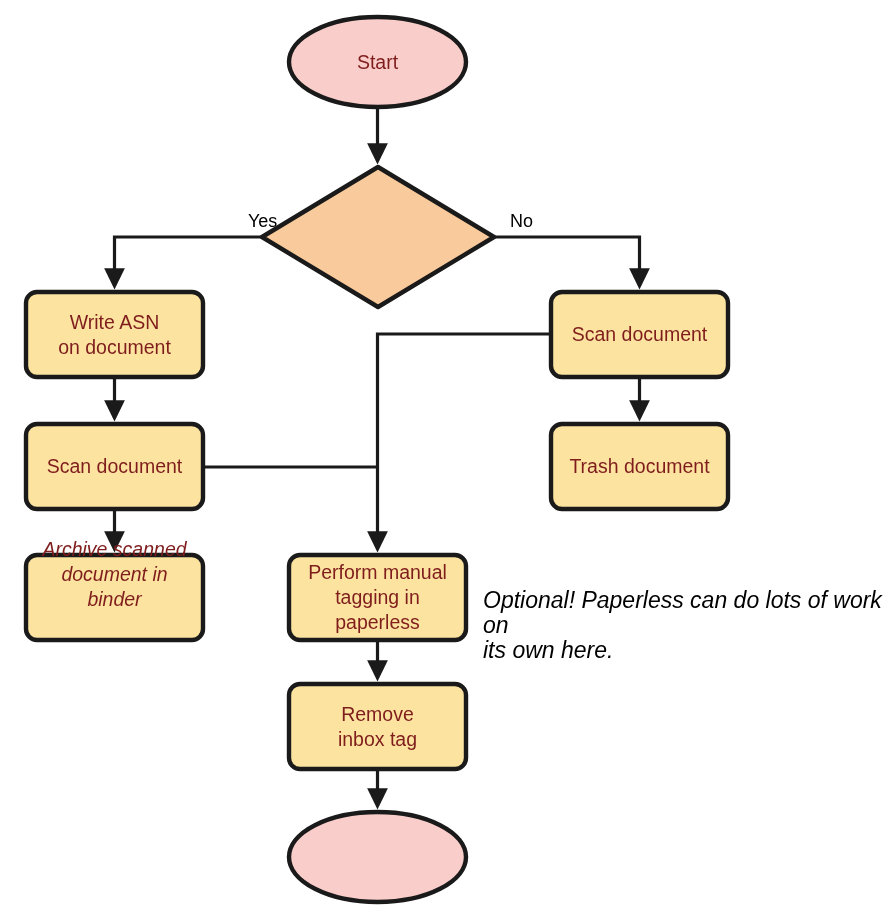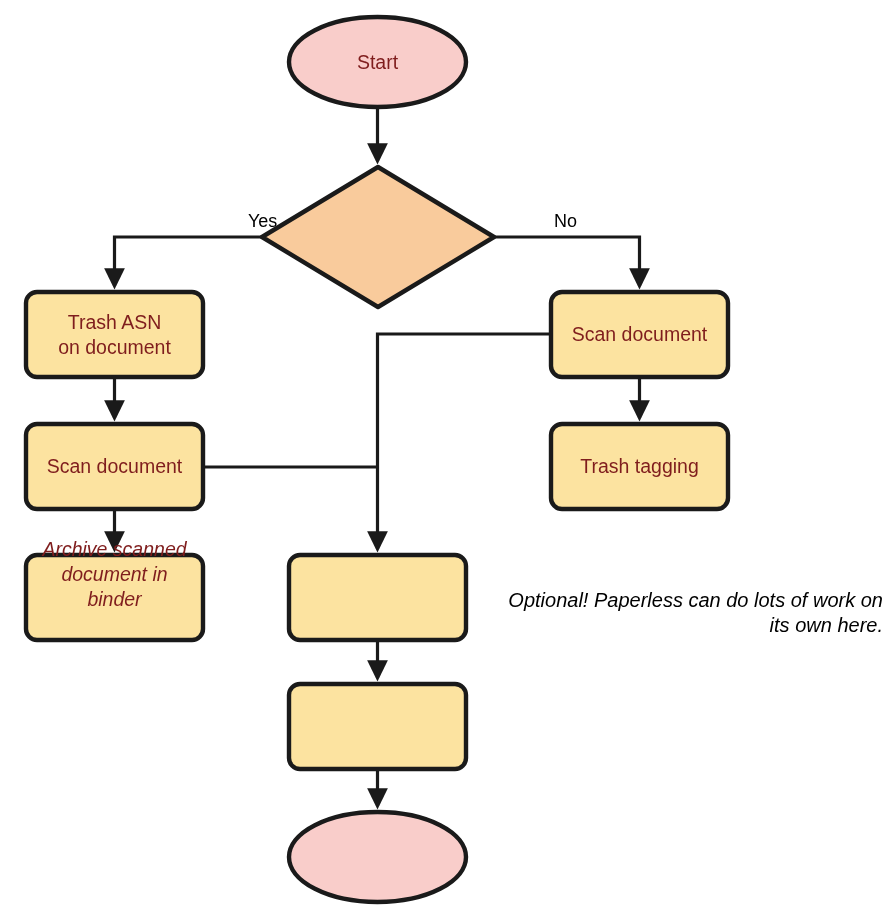--- a/index.html
+++ b/index.html
@@ -39,25 +39,24 @@
   .edge-label {
     position: absolute;
     color: #000000;
     font-size: 18px;
     line-height: 20px;
     white-space: nowrap;
   }
   .note-text {
     position: absolute;
     color: #000000;
-    font-size: 20px;
+    font-size: 23px;
     line-height: 25px;
     font-style: italic;
     white-space: pre-line;
-    text-align: right;
   }
 </style>
 </head>
 <body>
 
 <div id="flow-root">
 
   <svg id="flow-svg" viewBox="0 0 888 907">
     <defs>
       <marker id="arrow" viewBox="0 0 12 12" refX="9.2" refY="6" markerWidth="7.2" markerHeight="7.2" orient="auto-start-reverse">
@@ -107,36 +106,41 @@
 
       <rect x="289" y="684" width="177" height="85" rx="11" ry="11" fill="#fce3a0"></rect>
 
       <ellipse cx="377.5" cy="857" rx="88.5" ry="45" fill="#f9cdca"></ellipse>
     </g>
   </svg>
 
   <div class="node-label" style="left:289px; top:17px; width:177px; height:90px;">Start</div>
 
 
-  <div class="node-label" style="left:26px; top:292px; width:177px; height:85px;">Trash ASN
+  <div class="node-label" style="left:26px; top:292px; width:177px; height:85px;">Write ASN
 on document</div>
 
   <div class="node-label" style="left:26px; top:424px; width:177px; height:85px;">Scan document</div>
 
   <div class="node-label" style="left:26px; top:532px; width:177px; height:85px;font-style:italic;">Archive scanned
 document in
 binder</div>
 
   <div class="node-label" style="left:551px; top:292px; width:177px; height:85px;">Scan document</div>
 
-  <div class="node-label" style="left:551px; top:424px; width:177px; height:85px;">Trash tagging</div>
+  <div class="node-label" style="left:551px; top:424px; width:177px; height:85px;">Trash document</div>
 
+  <div class="node-label" style="left:289px; top:555px; width:177px; height:85px;">Perform manual
+tagging in
+paperless</div>
 
+  <div class="node-label" style="left:289px; top:684px; width:177px; height:85px;">Remove
+inbox tag</div>
 
 
   <div class="edge-label" style="left:211px; top:211px;margin-left:37px;">Yes</div>
 
-  <div class="edge-label" style="left:510px; top:211px;margin-left:44px;">No</div>
+  <div class="edge-label" style="left:510px; top:211px;">No</div>
 
   <div class="note-text" style="left:483px; top:588px; width:400px;">Optional! Paperless can do lots of work on
 its own here.</div>
 
 </div>
 
 </body></html>

